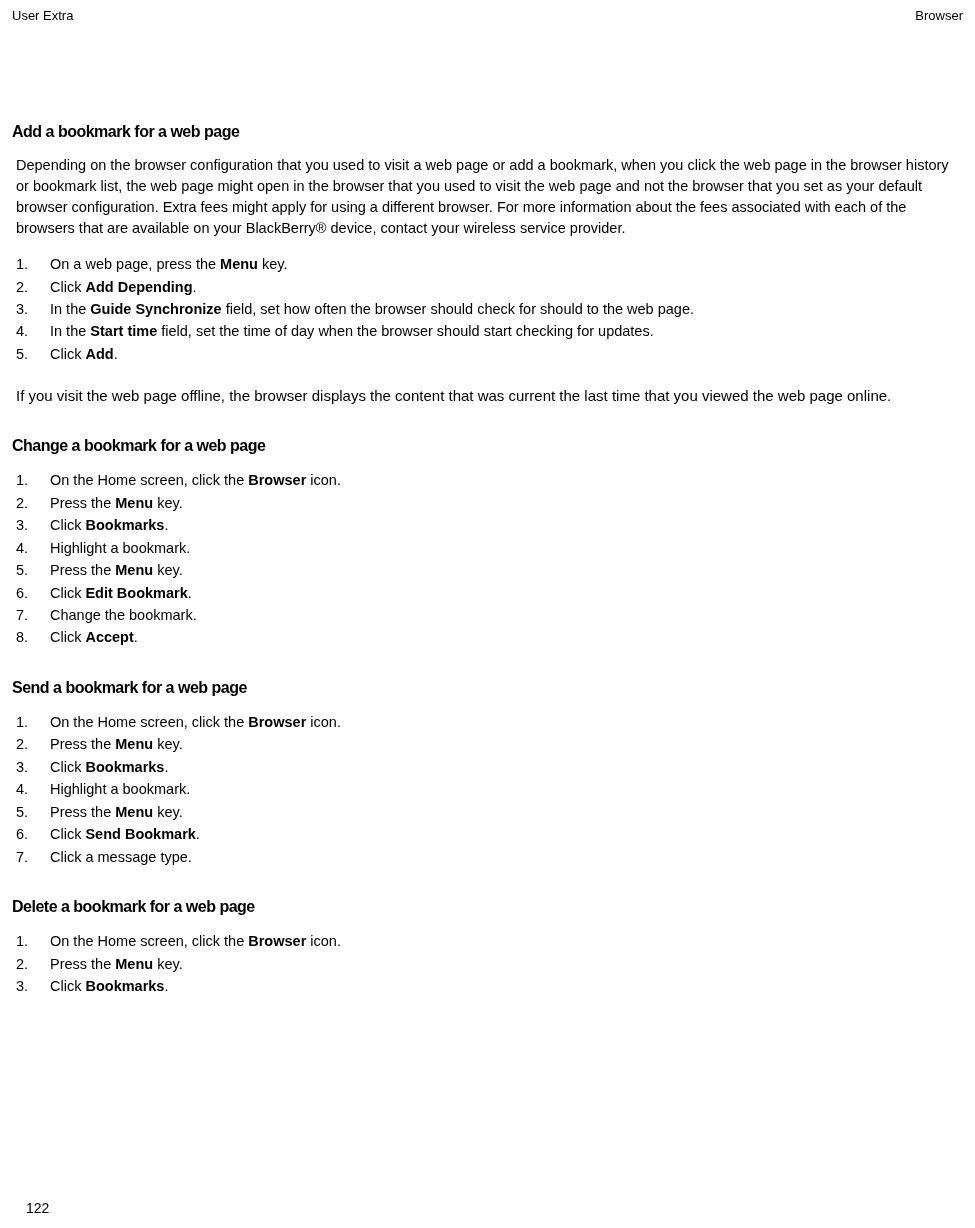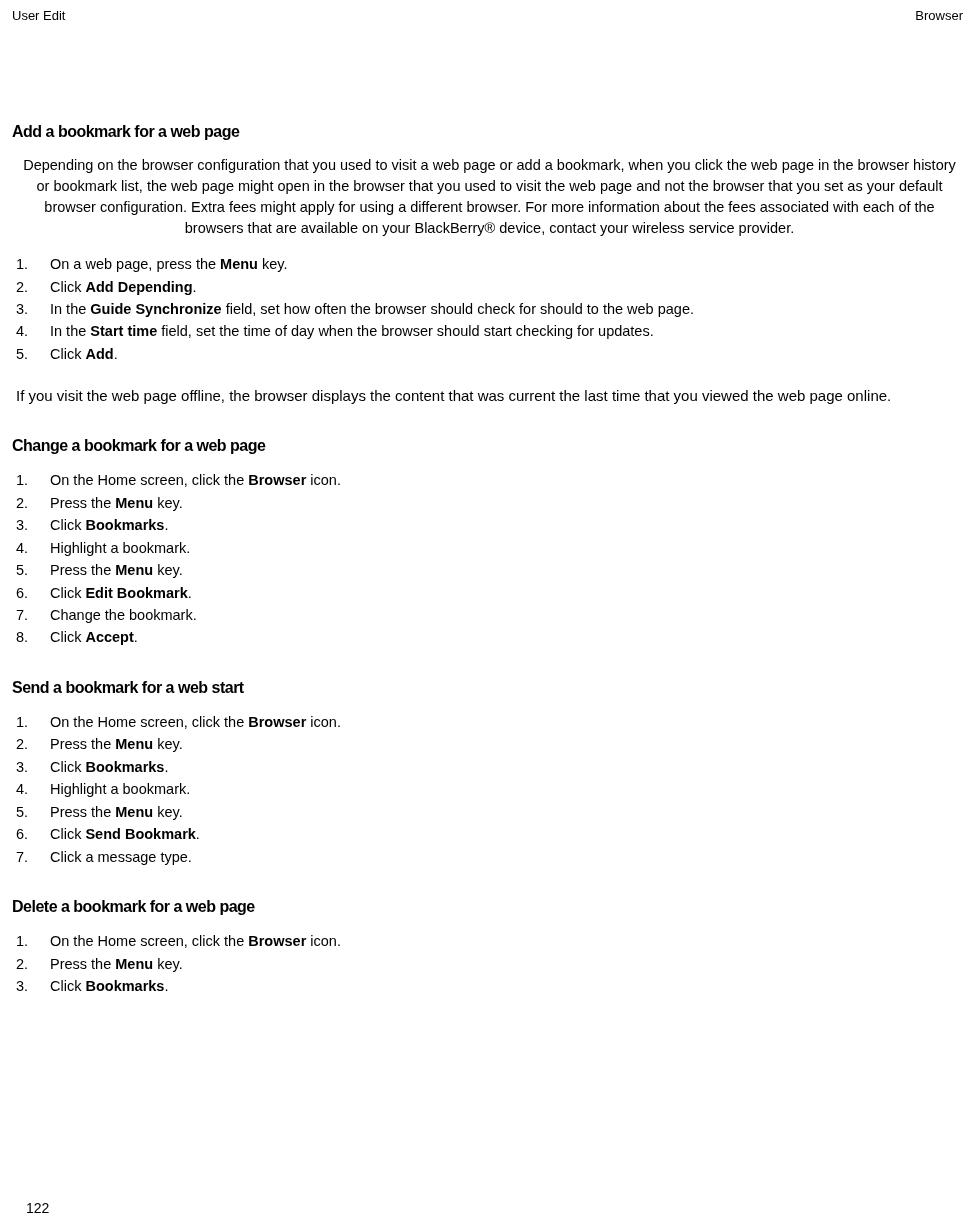--- a/index.html
+++ b/index.html
@@ -25,21 +25,20 @@
     h2 {
       font-size: 16px;
       font-weight: bold;
       margin: 30px 0 14px 0;
       letter-spacing: -0.5px;
     }
     .intro-paragraph {
       font-size: 14.5px;
       line-height: 1.45;
       margin: 0 0 14px 4px;
-      text-align: center;
     }
     .after-paragraph {
       font-size: 15px;
       line-height: 1.45;
       margin: 20px 0 0 4px;
     }
     ol {
       counter-reset: item;
       list-style: none;
       padding: 0;
@@ -67,21 +66,21 @@
       bottom: 12px;
       left: 26px;
       font-size: 14px;
     }
   </style>
 </head>
 <body>
 <div class="page">
 
 <div class="header">
-  <div>User Edit</div>
+  <div>User Extra</div>
   <div>Browser</div>
 </div>
 
 <h2>Add a bookmark for a web page</h2>
 <p class="intro-paragraph">Depending on the browser configuration that you used to visit a web page or add a bookmark, when you click the web page in the browser history or bookmark list, the web page might open in the browser that you used to visit the web page and not the browser that you set as your default browser configuration. Extra fees might apply for using a different browser. For more information about the fees associated with each of the browsers that are available on your BlackBerry® device, contact your wireless service provider.</p>
 <ol>
   <li><span>On a web page, press the </span><span class="bold">Menu</span><span> key.</span></li>
   <li><span>Click </span><span class="bold">Add Depending</span><span>.</span></li>
   <li><span>In the </span><span class="bold">Guide Synchronize</span><span> field, set how often the browser should check for should to the web page.</span></li>
   <li><span>In the </span><span class="bold">Start time</span><span> field, set the time of day when the browser should start checking for updates.</span></li>
@@ -94,21 +93,21 @@
   <li><span>On the Home screen, click the </span><span class="bold">Browser</span><span> icon.</span></li>
   <li><span>Press the </span><span class="bold">Menu</span><span> key.</span></li>
   <li><span>Click </span><span class="bold">Bookmarks</span><span>.</span></li>
   <li><span>Highlight a bookmark.</span></li>
   <li><span>Press the </span><span class="bold">Menu</span><span> key.</span></li>
   <li><span>Click </span><span class="bold">Edit Bookmark</span><span>.</span></li>
   <li><span>Change the bookmark.</span></li>
   <li><span>Click </span><span class="bold">Accept</span><span>.</span></li>
 </ol>
 
-<h2>Send a bookmark for a web start</h2>
+<h2>Send a bookmark for a web page</h2>
 <ol>
   <li><span>On the Home screen, click the </span><span class="bold">Browser</span><span> icon.</span></li>
   <li><span>Press the </span><span class="bold">Menu</span><span> key.</span></li>
   <li><span>Click </span><span class="bold">Bookmarks</span><span>.</span></li>
   <li><span>Highlight a bookmark.</span></li>
   <li><span>Press the </span><span class="bold">Menu</span><span> key.</span></li>
   <li><span>Click </span><span class="bold">Send Bookmark</span><span>.</span></li>
   <li><span>Click a message type.</span></li>
 </ol>
 

